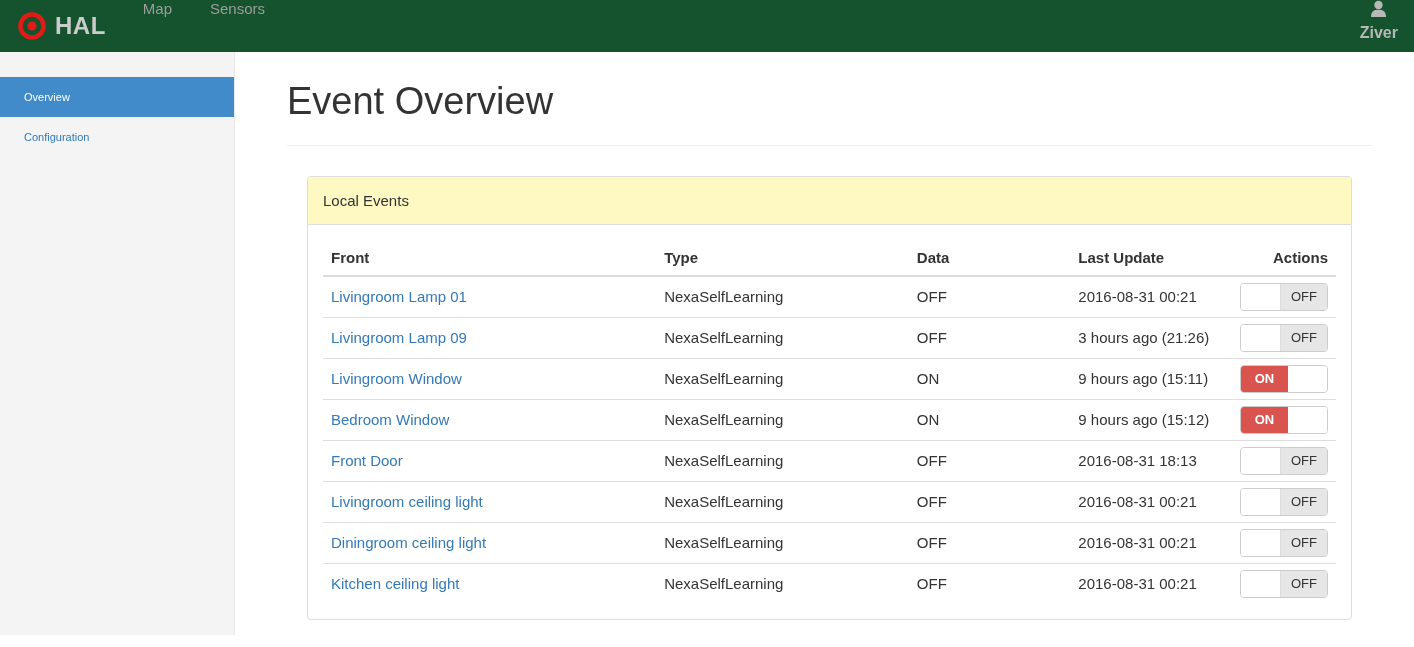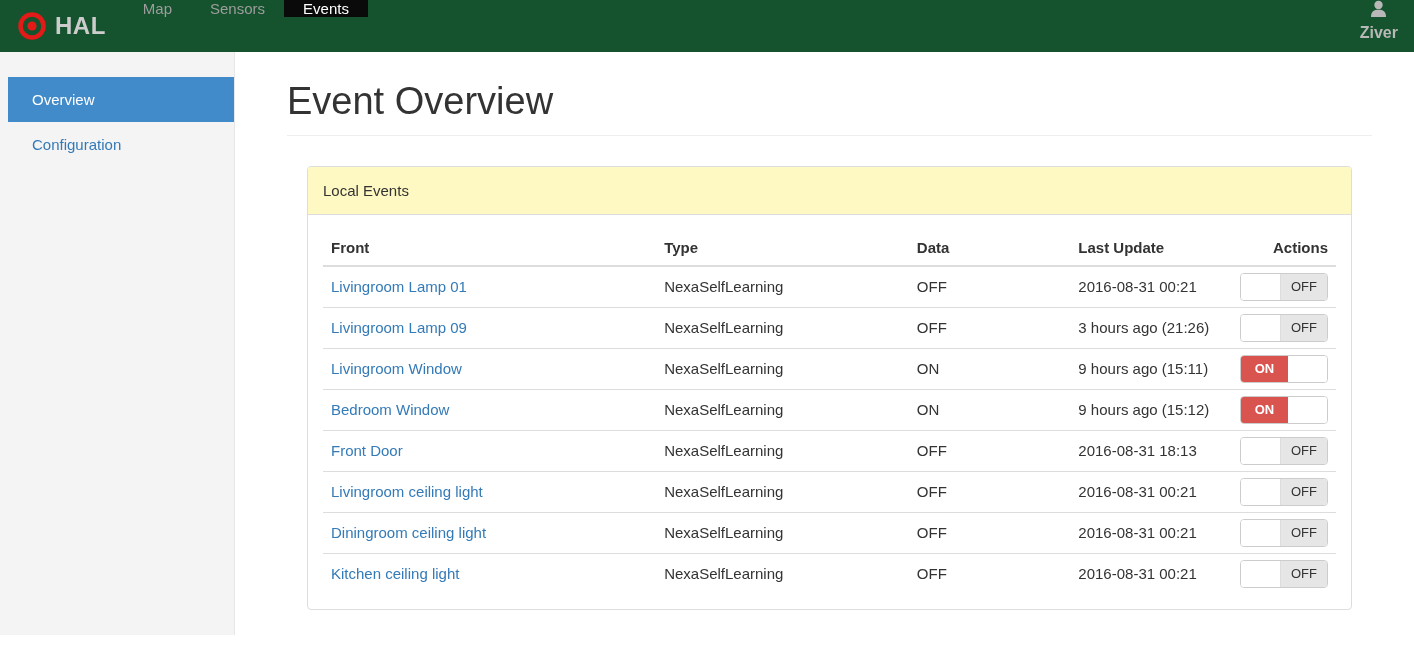--- a/index.html
+++ b/index.html
@@ -37,27 +37,27 @@
 
   
   .body-wrap { display: flex; height: 583px; }
 
   .sidebar {
     width: 235px; min-width: 235px; background: #f4f4f4;
     border-right: 1px solid #e7e7e7; padding-top: 25px;
   }
   .sidebar ul { list-style: none; margin: 0; padding: 0; }
   .sidebar li {
-    padding: 14px 24px; font-size: 15px; color: #337ab7; cursor: pointer; margin-left: 8px;
+    padding: 14px 24px; font-size: 11px; color: #337ab7; cursor: pointer;
   }
   .sidebar li.active { background: #428bca; color: #ffffff; }
 
   .content { flex: 1; padding: 0 42px 0 52px; overflow: hidden; }
   .page-title {
-    margin: 28px 0 0; padding-bottom: 12px;
+    margin: 28px 0 0; padding-bottom: 22px;
     font-size: 38px; font-weight: 400; color: #333;
     border-bottom: 1px solid #eeeeee;
   }
 
   
   .panel {
     margin: 30px 20px 0; border: 1px solid #dddddd; border-radius: 4px;
     background: #fff;
   }
   .panel-heading {
@@ -103,21 +103,20 @@
       <svg width="28" height="28" viewBox="0 0 28 28">
         <circle cx="14" cy="14" r="11.5" fill="none" stroke="#e31b18" stroke-width="4.5"></circle>
         <circle cx="14" cy="14" r="4.6" fill="#e31b18"></circle>
       </svg>
     </span>
     <span class="brand-text">HAL</span>
   </div>
   <nav class="nav">
       <div class="nav-item">Map</div>
       <div class="nav-item">Sensors</div>
-      <div class="nav-item active">Events</div>
     </nav>
   <div class="user-menu">
     <span style="display:flex;">
       <svg width="17" height="18" viewBox="0 0 17 18">
         <circle cx="8.5" cy="5" r="4.2" fill="#b8b8b8"></circle>
         <path d="M1 17 C1 11.5 4 9.8 8.5 9.8 C13 9.8 16 11.5 16 17 Z" fill="#b8b8b8"></path>
       </svg>
     </span>
     <span>Ziver</span>
   </div>

